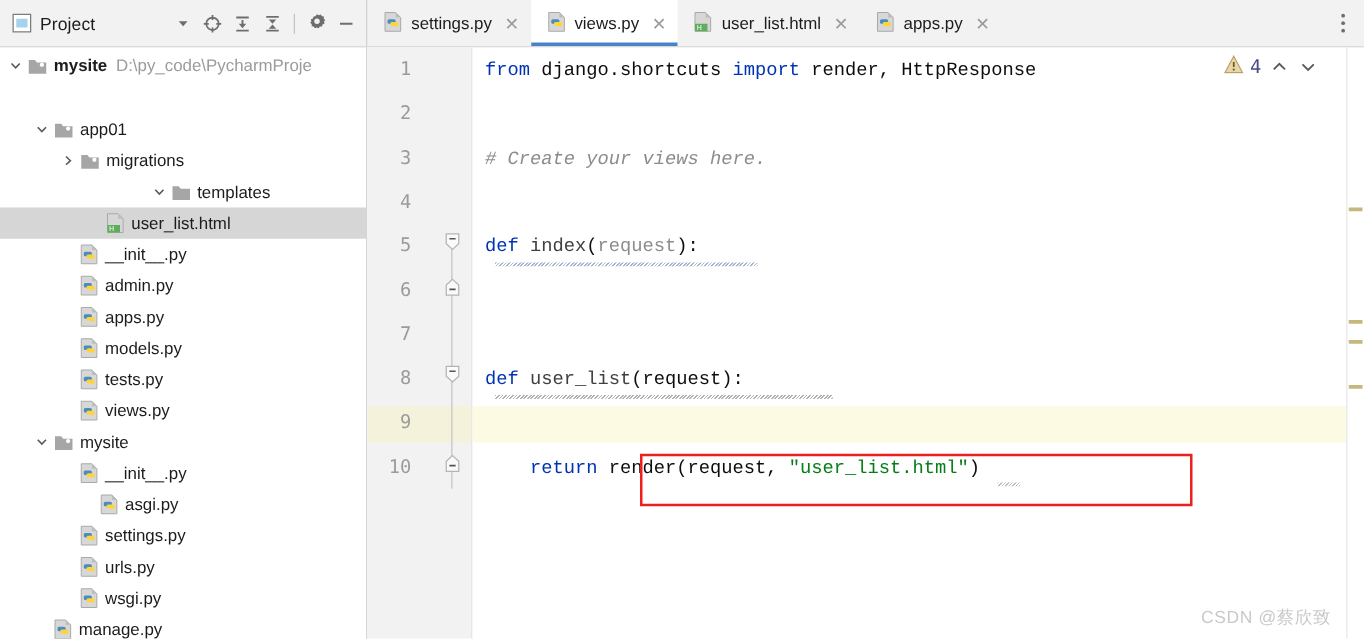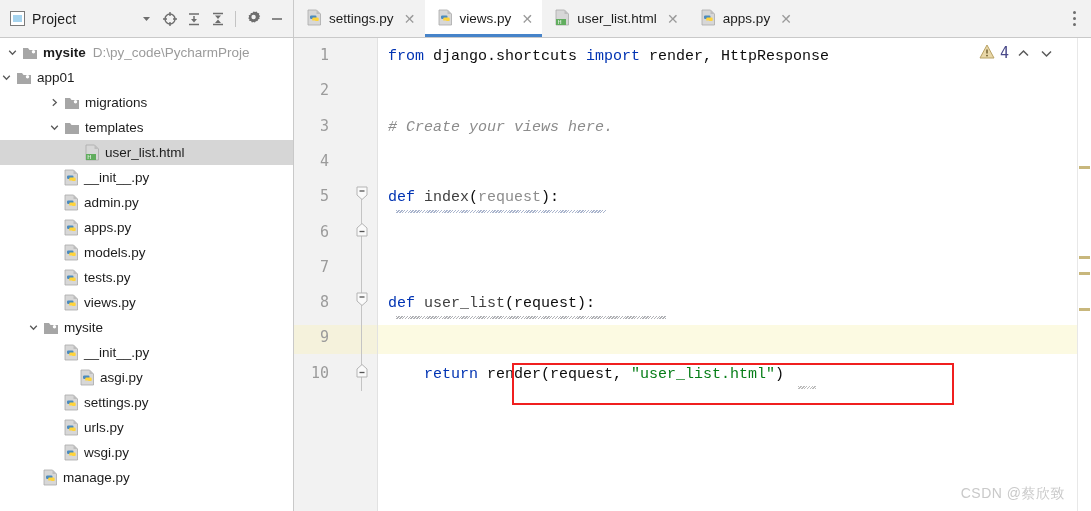--- a/index.html
+++ b/index.html
@@ -436,21 +436,21 @@
           </span>
           <span class="ticon">
             <svg width="16" height="16" viewBox="0 0 16 16">
               <path d="M1 3 H6 L7.5 5 H15 V14 H1 Z" fill="#a6a6a6"></path>
               <circle cx="11.5" cy="6.8" r="1.7" fill="#ffffff"></circle>
             </svg>
           </span>
           <span class="tlabel bold">mysite</span>
           <span class="tpath">D:\py_code\PycharmProje</span>
         </div>
-        <div class="trow" style="">
+        <div class="trow" style="padding-left: 27px; margin-top: 26px;">
           <span class="arrow">
             <svg width="11" height="11" viewBox="0 0 11 11">
               <path d="M2.2 3.8 L5.5 7.3 L8.8 3.8" fill="none" stroke="#5a5a5a" stroke-width="1.3"></path>
             </svg>
           </span>
           <span class="ticon">
             <svg width="16" height="16" viewBox="0 0 16 16">
               <path d="M1 3 H6 L7.5 5 H15 V14 H1 Z" fill="#a6a6a6"></path>
               <circle cx="11.5" cy="6.8" r="1.7" fill="#ffffff"></circle>
             </svg>
@@ -464,21 +464,21 @@
             </svg>
           </span>
           <span class="ticon">
             <svg width="16" height="16" viewBox="0 0 16 16">
               <path d="M1 3 H6 L7.5 5 H15 V14 H1 Z" fill="#a6a6a6"></path>
               <circle cx="11.5" cy="6.8" r="1.7" fill="#ffffff"></circle>
             </svg>
           </span>
           <span class="tlabel">migrations</span>
         </div>
-        <div class="trow" style="padding-left: 48px;">
+        <div class="trow" style="padding-left: 48px; justify-content: center;">
           <span class="arrow">
             <svg width="11" height="11" viewBox="0 0 11 11">
               <path d="M2.2 3.8 L5.5 7.3 L8.8 3.8" fill="none" stroke="#5a5a5a" stroke-width="1.3"></path>
             </svg>
           </span>
           <span class="ticon">
             <svg width="16" height="16" viewBox="0 0 16 16">
               <path d="M1 3 H6 L7.5 5 H15 V14 H1 Z" fill="#a6a6a6"></path>
             </svg>
           </span>

